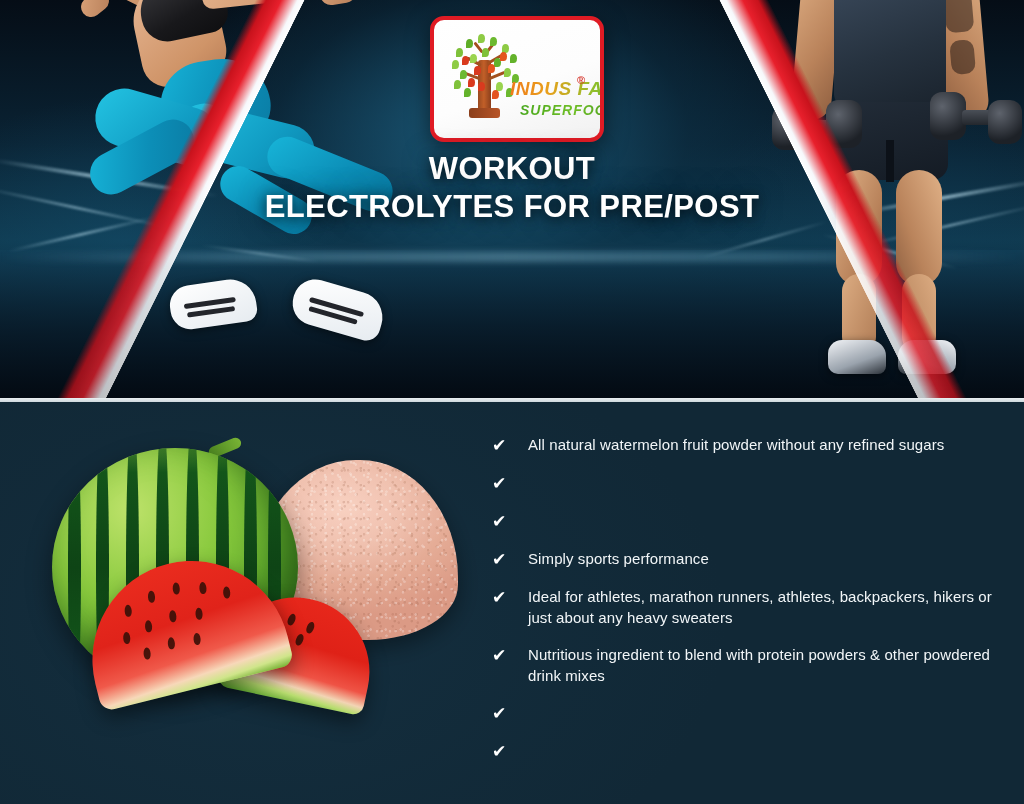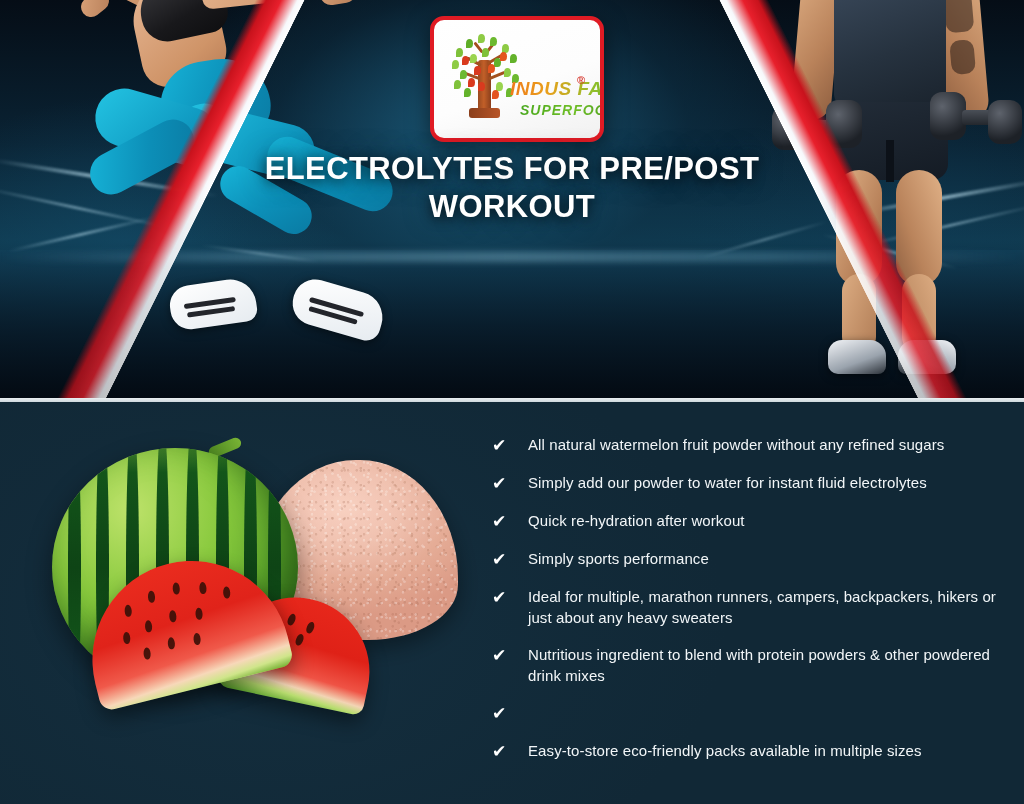--- a/index.html
+++ b/index.html
@@ -302,22 +302,22 @@
         <div class="leaf" style="left:30px;top:52px;background:#d93a1e;"></div>
         <div class="leaf" style="left:44px;top:60px;background:#e4541f;"></div>
         <div class="leaf" style="left:20px;top:48px;background:#d93a1e;"></div>
       </div>
       <div class="brand">INDUS FARMS</div>
       <div class="reg">®</div>
       <div class="brand-sub">SUPERFOODS</div>
     </div>
 
     <div class="headline">
+      <span>WORKOUT</span>
       <span>ELECTROLYTES FOR PRE/POST</span>
-      <span>WORKOUT</span>
     </div>
   </div>
 
   <div class="divider"></div>
 
   <div class="lower">
     <div class="lower-tint"></div>
 
     <div class="melon-wrap">
       <div class="powder">
@@ -357,40 +357,37 @@
       </div>
     </div>
 
     <div class="benefits">
       <div class="bitem">
         <div class="bcheck">✔</div>
         <div class="btext">All natural watermelon fruit powder without any refined sugars</div>
       </div>
       <div class="bitem">
         <div class="bcheck">✔</div>
-        <div class="btext">Simply add our powder to water for instant fluid electrolytes</div>
-      </div>
-      <div class="bitem">
-        <div class="bcheck">✔</div>
-        <div class="btext">Quick re-hydration after workout</div>
+      </div>
+      <div class="bitem">
+        <div class="bcheck">✔</div>
       </div>
       <div class="bitem">
         <div class="bcheck">✔</div>
         <div class="btext">Simply sports performance</div>
       </div>
       <div class="bitem">
         <div class="bcheck">✔</div>
-        <div class="btext">Ideal for multiple, marathon runners, campers, backpackers, hikers or just about any heavy sweaters</div>
+        <div class="btext">Ideal for athletes, marathon runners, athletes, backpackers, hikers or just about any heavy sweaters</div>
       </div>
       <div class="bitem">
         <div class="bcheck">✔</div>
         <div class="btext">Nutritious ingredient to blend with protein powders &amp; other powdered drink mixes</div>
       </div>
       <div class="bitem">
         <div class="bcheck">✔</div>
       </div>
       <div class="bitem">
         <div class="bcheck">✔</div>
-        <div class="btext">Easy-to-store eco-friendly packs available in multiple sizes</div>
       </div>
     </div>
   </div>
 </div>
 
 </body></html>

